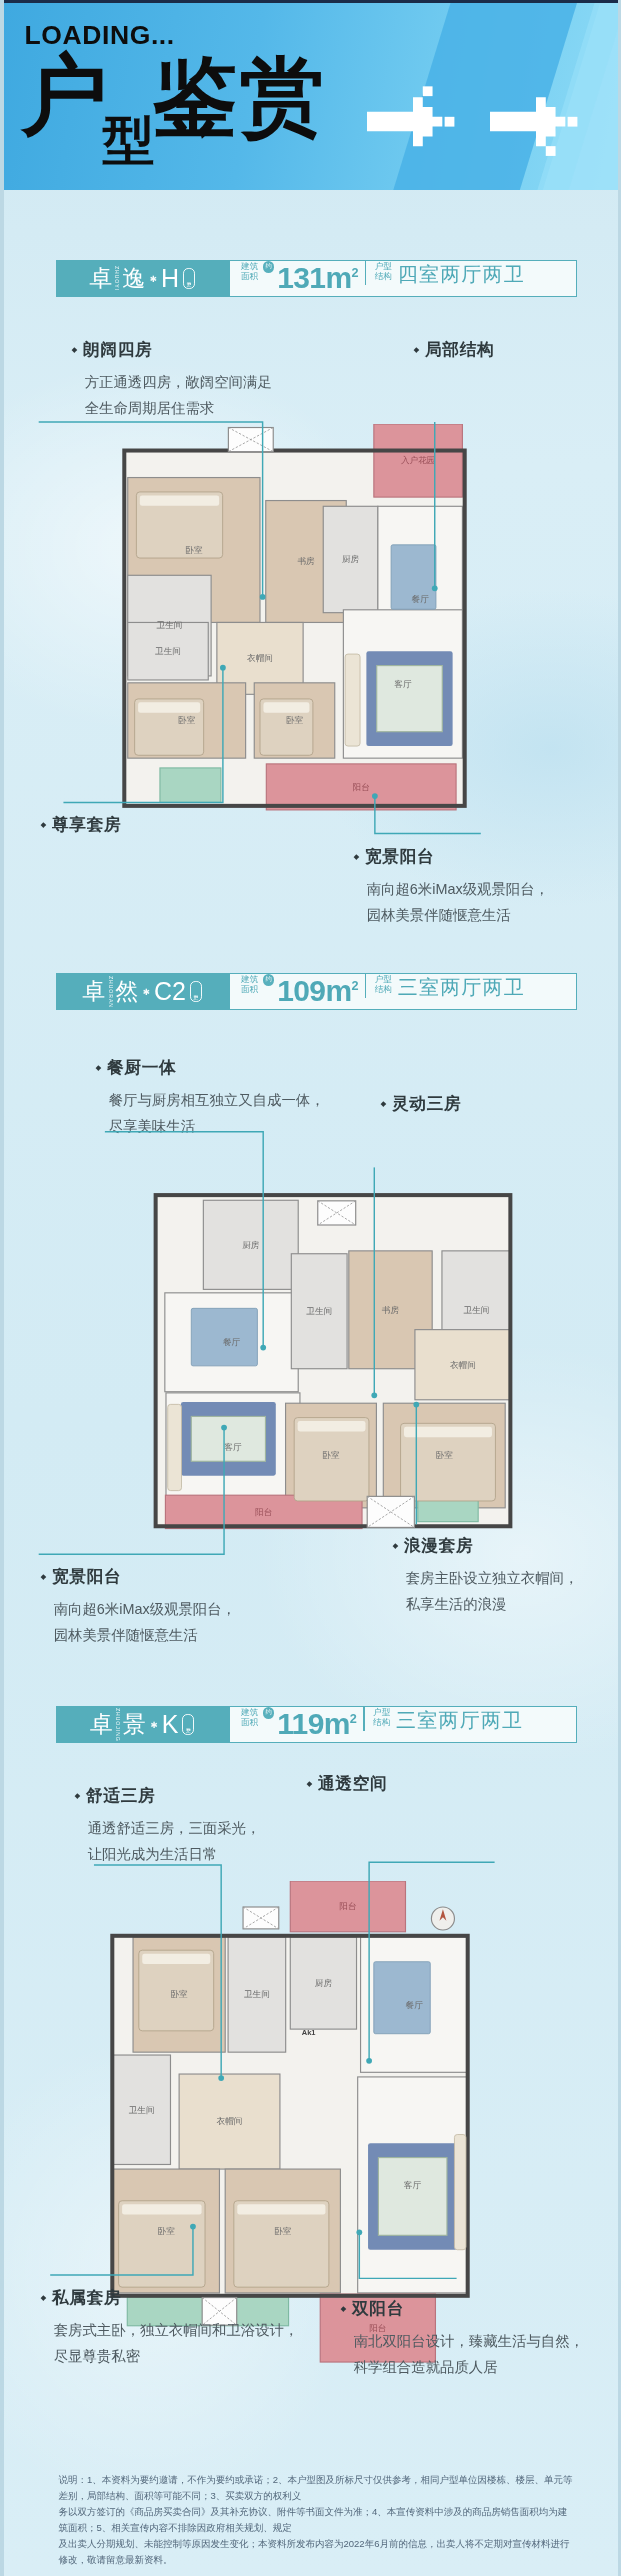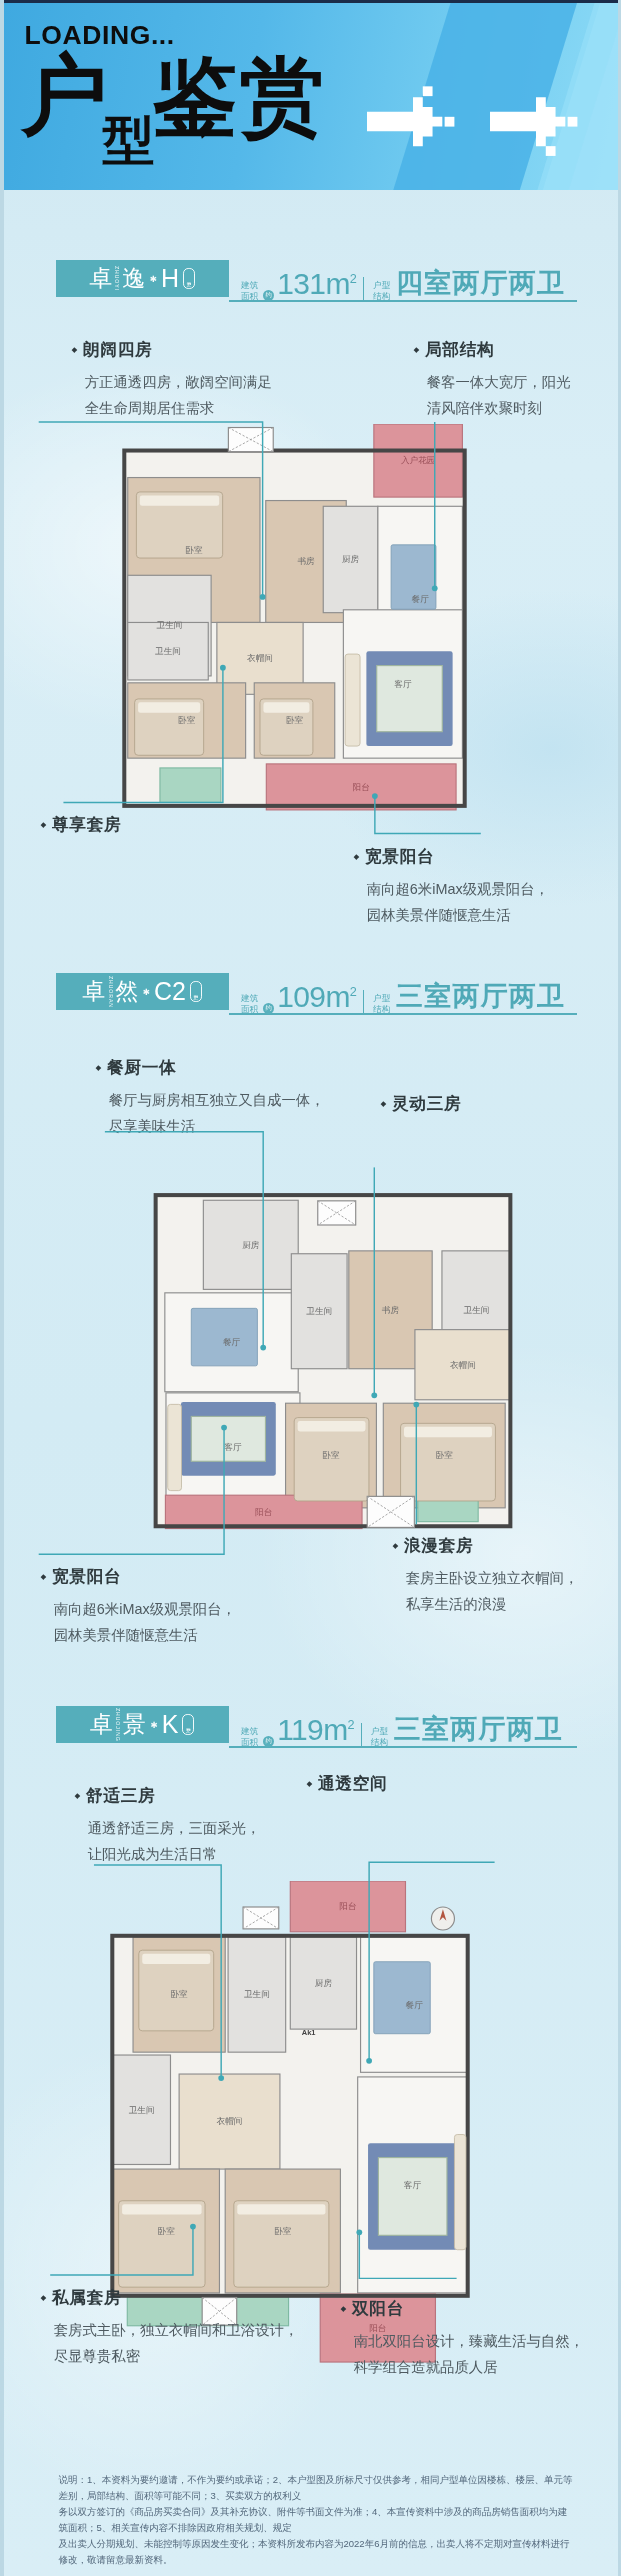--- a/index.html
+++ b/index.html
@@ -32,28 +32,28 @@
   
   .sec-header{position:absolute;left:52px;display:flex;height:37px;z-index:5;}
   .brand-box{width:173px;background:#55aebb;color:#fff;display:flex;align-items:center;justify-content:center;flex:none;}
   .brand-cn{font-size:23px;font-weight:500;letter-spacing:0.6px;}
   .pinyin{writing-mode:vertical-rl;font-size:5.2px;letter-spacing:0.9px;opacity:.92;margin:0 1.7px;}
   .star{font-size:8.6px;margin:0 4px;opacity:.95;}
   .model{font-size:25px;font-weight:400;}
   .pill{width:9.8px;height:18.4px;border:0.9px solid rgba(255,255,255,.92);border-radius:5.2px;
         writing-mode:vertical-rl;font-size:4.6px;letter-spacing:0.6px;display:flex;align-items:center;justify-content:center;margin-left:4px;flex:none;}
   .spec-box{width:348px;border:1.7px solid #55aebb;background:#f3fafb;color:#4fa9b7;
-            display:flex;align-items:flex-end;padding-left:11.5px;box-sizing:border-box;flex:none;margin-top:40px;}
+            display:flex;align-items:flex-start;padding-left:11.5px;box-sizing:border-box;flex:none;}
   .spec-label{font-size:8.6px;line-height:10.4px;white-space:pre-line;flex:none;}
   .approx{width:11.5px;height:11.5px;border-radius:50%;background:#58b0bd;color:#fff;font-size:6.3px;
           display:flex;align-items:center;justify-content:center;margin:0 2.9px 0 4.6px;flex:none;}
-  .area-val{font-size:30px;font-weight:400;letter-spacing:-0.6px;flex:none;}
+  .area-val{font-size:30px;font-weight:700;letter-spacing:-0.6px;flex:none;}
   .area-val sup{font-size:12.7px;}
   .divider{width:1.2px;height:24px;background:#55aebb;margin:0 8.6px 0 7px;flex:none;}
-  .struct-val{font-size:27px;font-weight:700;margin-left:5.8px;letter-spacing:1.2px;flex:none;}
+  .struct-val{font-size:20px;font-weight:400;margin-left:5.8px;letter-spacing:1.2px;flex:none;}
 
   
   .feature{position:absolute;z-index:6;}
   .f-head{display:flex;align-items:center;}
   .f-bullet{font-size:7.5px;color:#2f3a3e;margin-right:5.8px;}
   .f-title{font-size:16.7px;font-weight:700;color:#2f3a3e;letter-spacing:0.6px;}
   .f-desc{margin:8px 0 0 13.2px;font-size:14.4px;color:#4e5a60;line-height:26px;white-space:pre-line;}
 
   
   .plan{position:absolute;z-index:4;}
@@ -121,22 +121,20 @@
         <span class="f-title">朗阔四房</span>
       </div>
     <div class="f-desc">方正通透四房，敞阔空间满足
 全生命周期居住需求</div>
   </div>
   <div class="feature" style="left:410px;top:338px">
     <div class="f-head">
         <span class="f-bullet">◆</span>
         <span class="f-title">局部结构</span>
       </div>
-    <div class="f-desc">餐客一体大宽厅，阳光
-清风陪伴欢聚时刻</div>
   </div>
   <div class="feature" style="left:37px;top:813px">
     <div class="f-head">
         <span class="f-bullet">◆</span>
         <span class="f-title">尊享套房</span>
       </div>
   </div>
   <div class="feature" style="left:350px;top:845px">
     <div class="f-head">
         <span class="f-bullet">◆</span>

